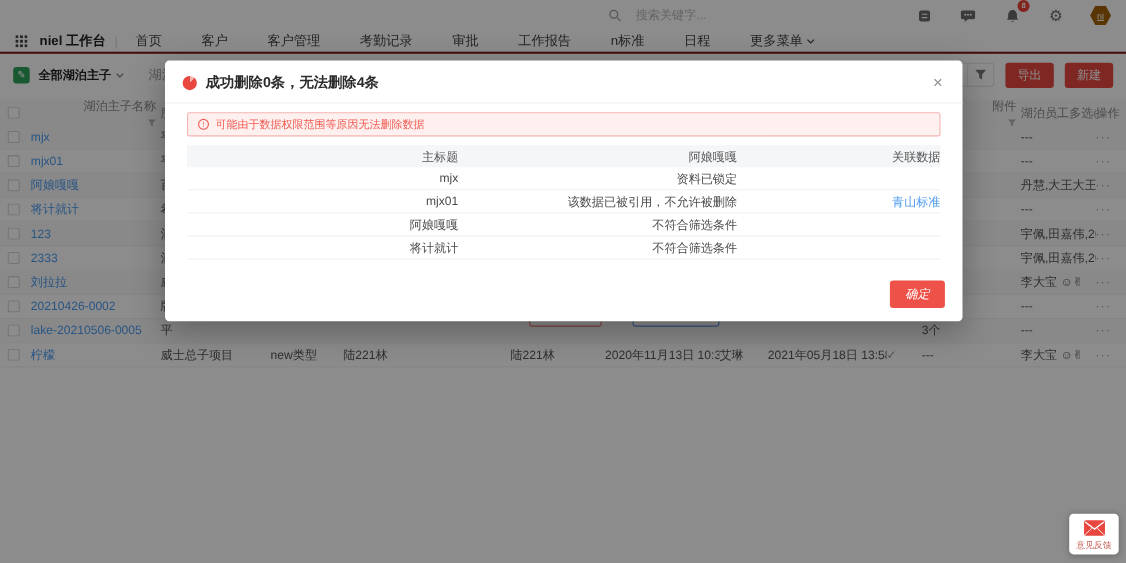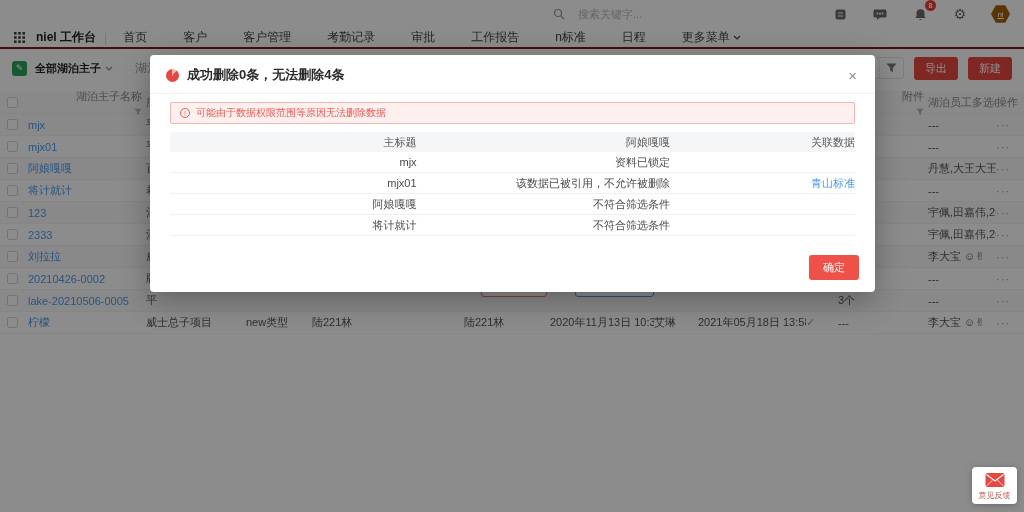--- a/index.html
+++ b/index.html
@@ -73,21 +73,21 @@
   .malert{display:flex;align-items:center;gap:6px;border:1px solid #f3b6b4;background:#fdf0ef;color:#f25a52;font-size:10px;padding:3px 9px;border-radius:2px;}
   .alerticon{width:10px;height:10px;border:1px solid #f25a52;border-radius:50%;font-size:7px;line-height:9px;text-align:center;flex:0 0 auto;}
   .mtable{margin-top:8px;font-size:11px;text-align:right;}
   .mrow{display:grid;grid-template-columns:36% 37% 27%;align-items:center;height:21px;border-bottom:1px solid #eef0f4;color:#4a4a4a;}
   .mrow>div{padding-left:2px;overflow:hidden;white-space:nowrap;}
   .mhead2{background:#f5f6f8;color:#555;height:20px;border-bottom:none;}
   .mtotal{background:#fafafa;border-bottom:none;}
   .mtotal>div{grid-column:1/-1;}
   .mlink{color:#4c9bf0;cursor:pointer;}
   .mfooter{text-align:right;padding:0 16px 12px 16px;}
-  .confirmbtn{background:#ee5148;color:#fff;border:none;border-radius:3px;font-size:11px;padding:5px 14px;cursor:pointer;}
+  .confirmbtn{background:#ee5148;color:#fff;border:none;border-radius:3px;font-size:11px;padding:5px 14px;cursor:pointer;font-style:italic;}
 
   
   .feedback{position:absolute;right:7px;bottom:8px;width:45px;padding:5px 2px 3px 2px;background:#fff;border-radius:4px;box-shadow:0 1px 6px rgba(0,0,0,.25);z-index:50;display:flex;flex-direction:column;align-items:center;gap:2px;cursor:pointer;}
   .feedback .lbl{font-size:8px;color:#c05b52;}
 </style>
 </head>
 <body>
 
 <div class="screen">
 

